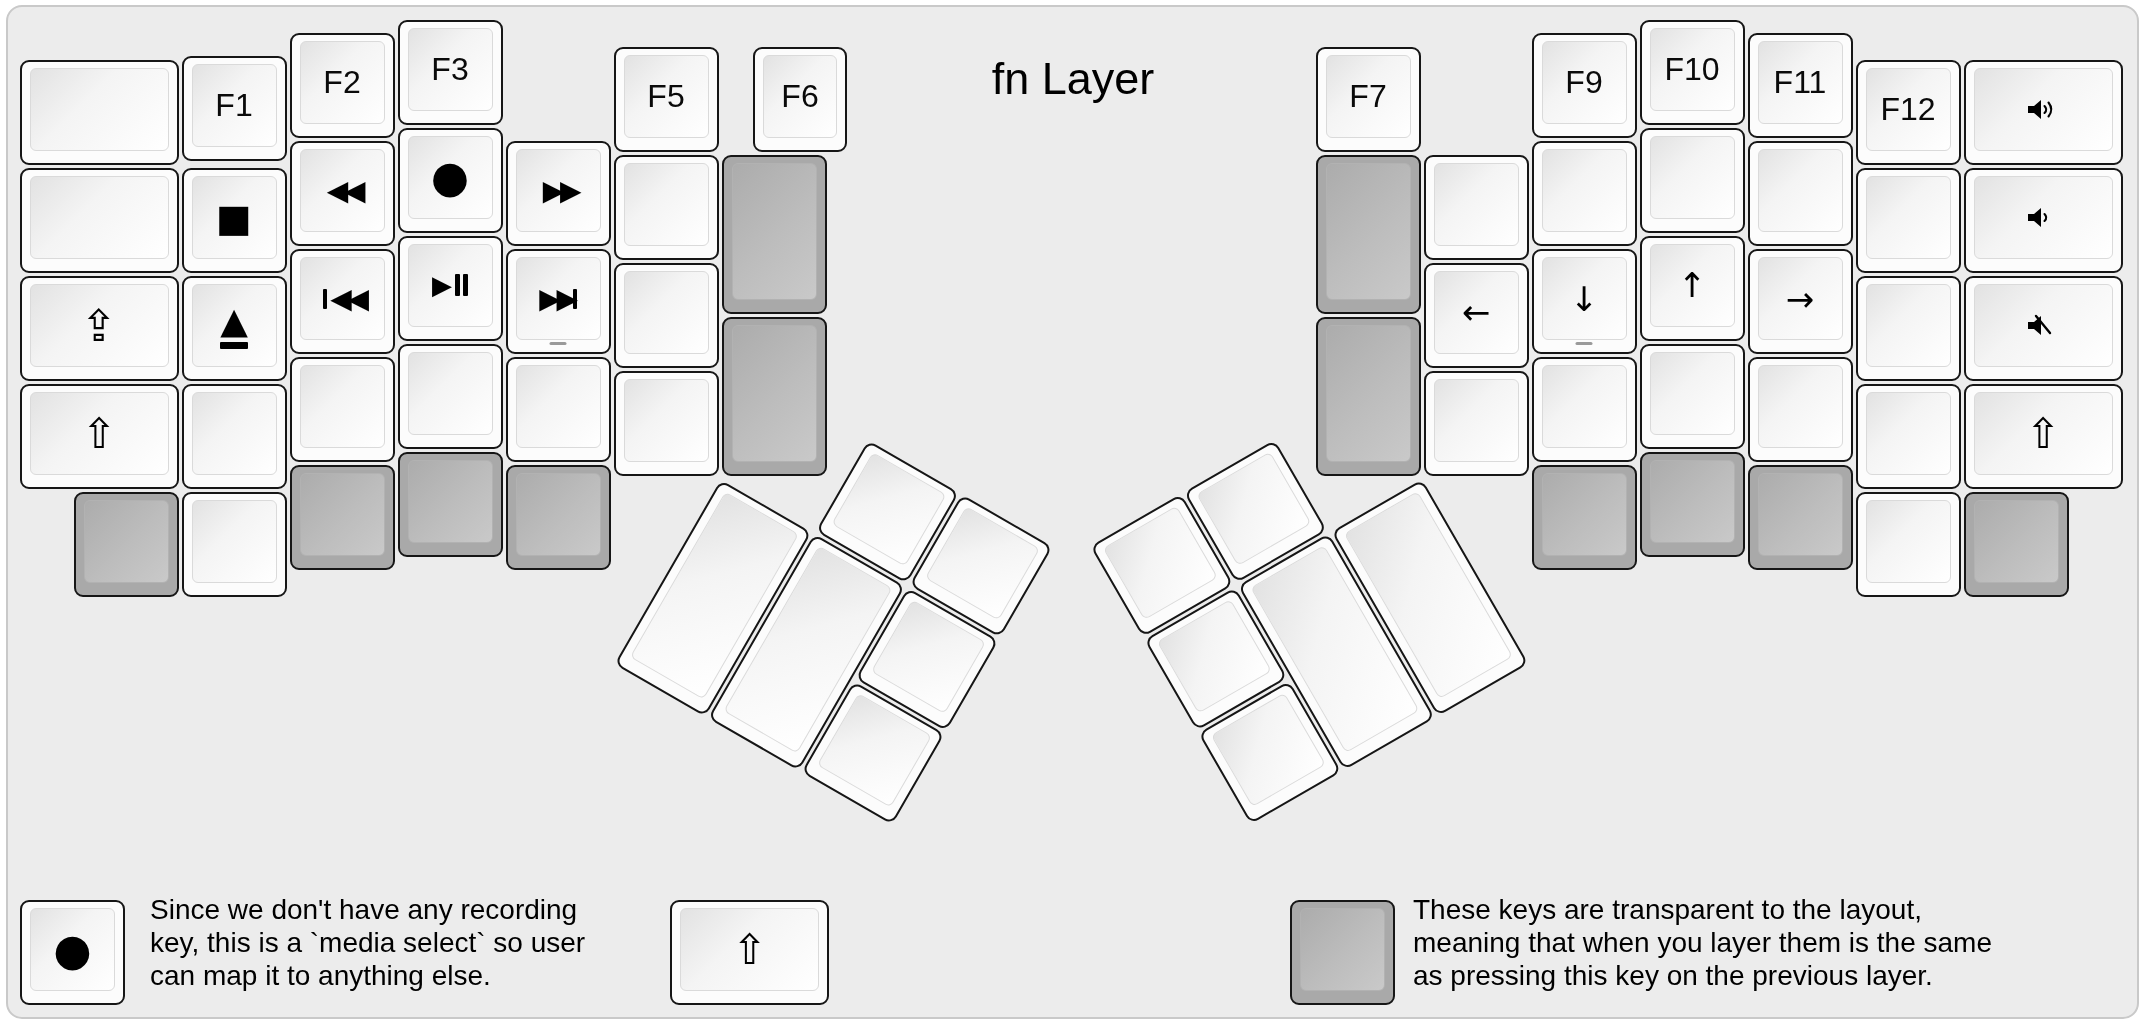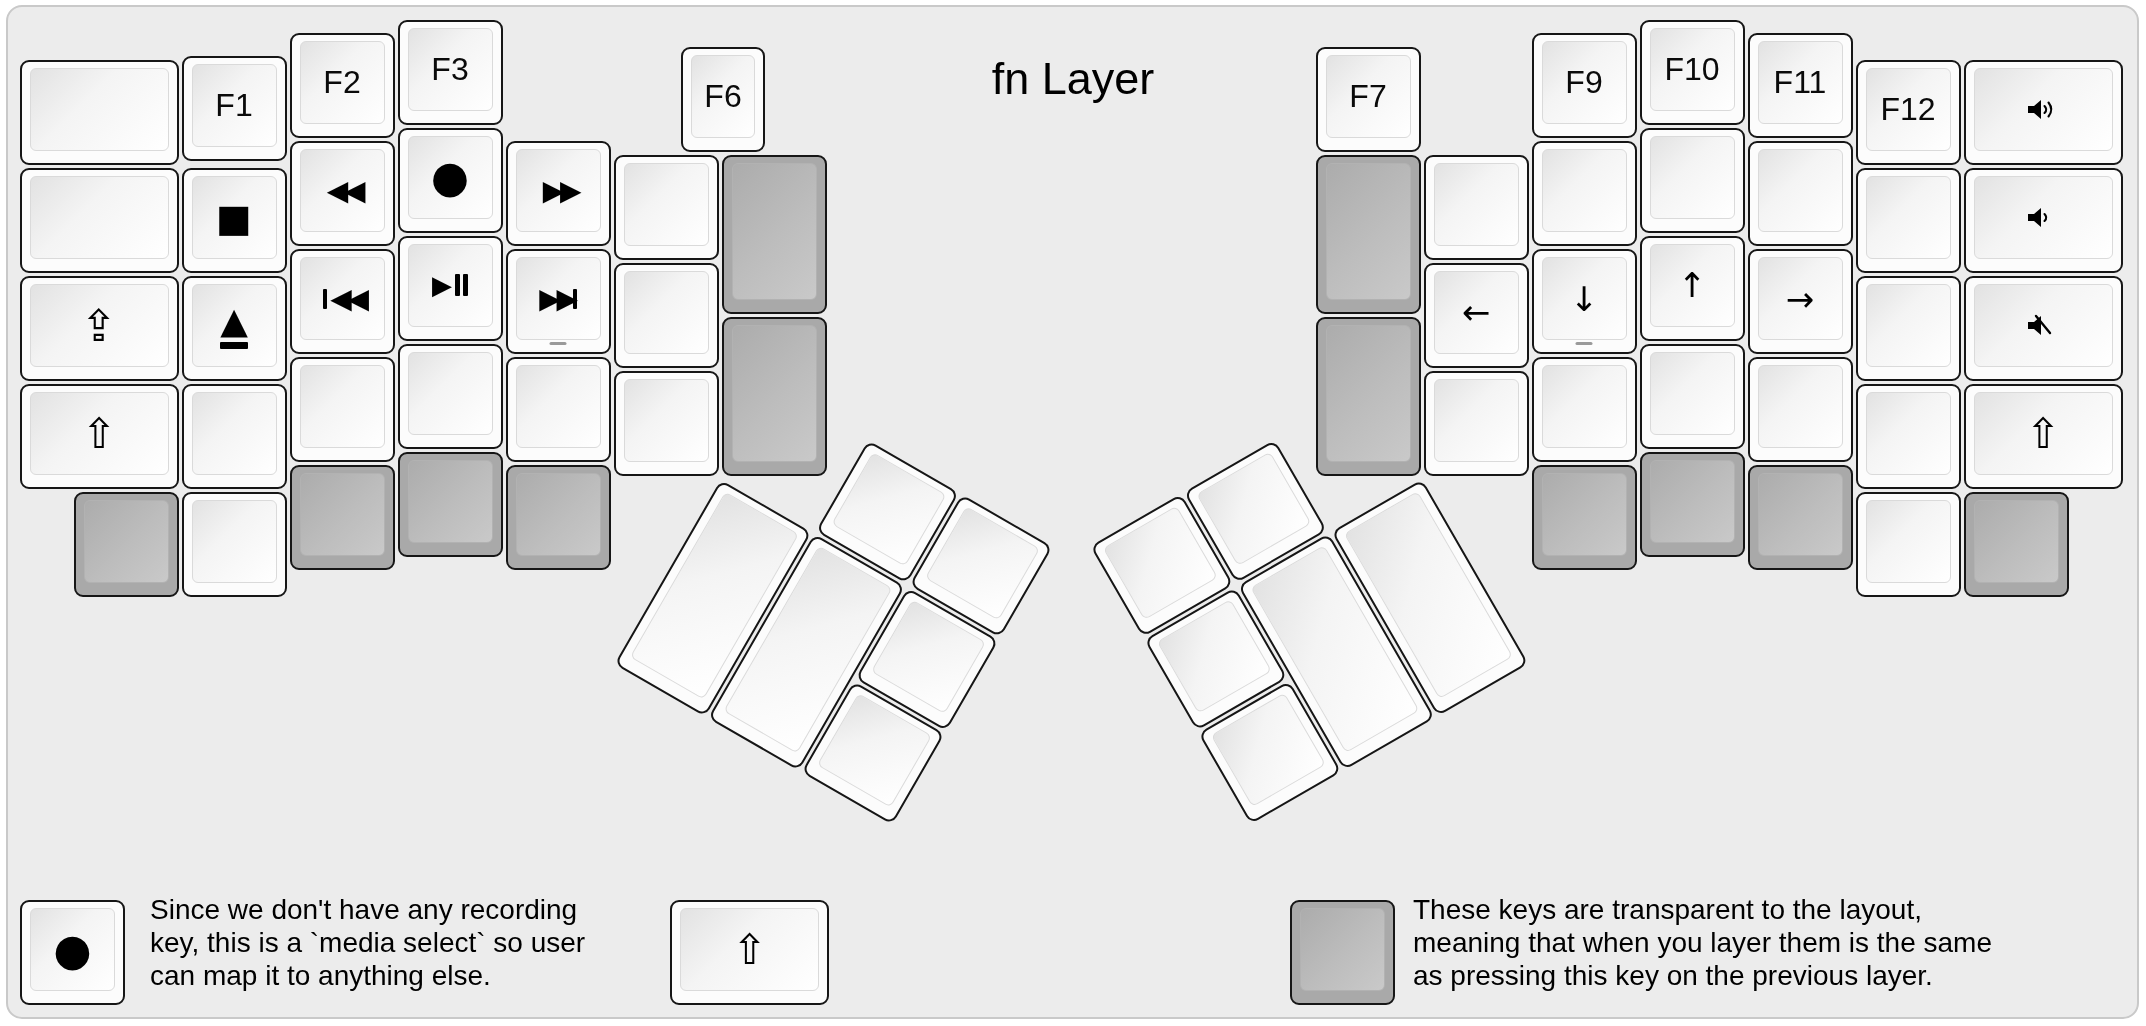--- a/index.html
+++ b/index.html
@@ -159,30 +159,35 @@
           </span>
         </div>
         <div class="homing"></div>
       </div>
       <div class="key white" style="left: 505.5px; top: 357px; width: 105px; height: 105px;">
         <div class="keytop"></div>
       </div>
       <div class="key gray" style="left: 505.5px; top: 465px; width: 105px; height: 105px;">
         <div class="keytop"></div>
       </div>
+      <div class="key white" style="left: 613.5px; top: 46.5px; width: 105px; height: 105px;">
+        <div class="keytop">
+          <span class="label">F5</span>
+        </div>
+      </div>
       <div class="key white" style="left: 613.5px; top: 154.5px; width: 105px; height: 105px;">
         <div class="keytop"></div>
       </div>
       <div class="key white" style="left: 613.5px; top: 262.5px; width: 105px; height: 105px;">
         <div class="keytop"></div>
       </div>
       <div class="key white" style="left: 613.5px; top: 370.5px; width: 105px; height: 105px;">
         <div class="keytop"></div>
       </div>
-      <div class="key white" style="left: 681px; top: 46.5px; width: 84px; height: 105px;">
+      <div class="key white" style="left: 753px; top: 46.5px; width: 94px; height: 105px;">
         <div class="keytop">
           <span class="label">F6</span>
         </div>
       </div>
       <div class="key gray" style="left: 721.5px; top: 154.5px; width: 105px; height: 159px;">
         <div class="keytop"></div>
       </div>
       <div class="key gray" style="left: 721.5px; top: 316.5px; width: 105px; height: 159px;">
         <div class="keytop"></div>
       </div>

